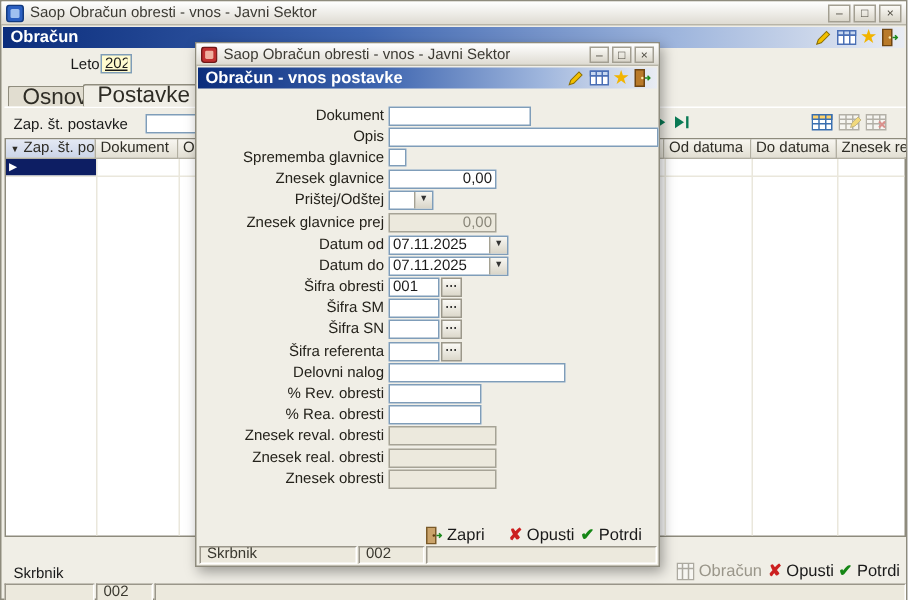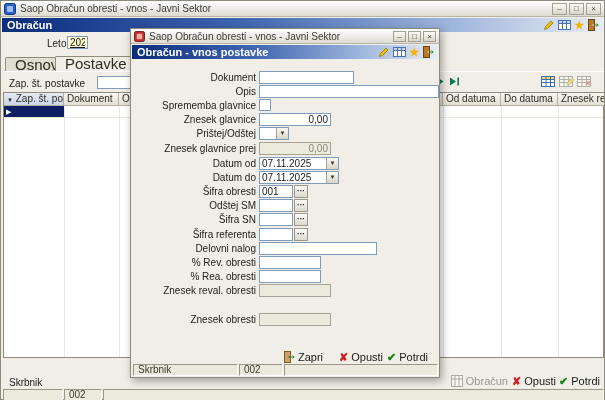--- a/index.html
+++ b/index.html
@@ -328,21 +328,21 @@
 
     <div class="drow" style="top:156px">
       <span class="dlabel">Šifra obresti</span>
       <span class="dctrl">
         <input class="tin" style="width: 34px;" value="001">
         <span class="dots">···</span>
       </span>
     </div>
 
     <div class="drow" style="top:170px">
-      <span class="dlabel">Odštej SM</span>
+      <span class="dlabel">Šifra SM</span>
       <span class="dctrl">
         <input class="tin" style="width: 34px;" value="">
         <span class="dots">···</span>
       </span>
     </div>
 
     <div class="drow" style="top:184px">
       <span class="dlabel">Šifra SN</span>
       <span class="dctrl">
         <input class="tin" style="width: 34px;" value="">
@@ -379,20 +379,26 @@
         </span>
     </div>
 
     <div class="drow" style="top:255px">
       <span class="dlabel">Znesek reval. obresti</span>
       <span class="dctrl">
           <input class="tin num dis" style="width: 72px;" value="">
         </span>
     </div>
 
+    <div class="drow" style="top:270px">
+      <span class="dlabel">Znesek real. obresti</span>
+      <span class="dctrl">
+          <input class="tin num dis" style="width: 72px;" value="">
+        </span>
+    </div>
 
     <div class="drow" style="top:284px">
       <span class="dlabel">Znesek obresti</span>
       <span class="dctrl">
           <input class="tin num dis" style="width: 72px;" value="">
         </span>
     </div>
 
     <span class="flatbtn" style="top:322px;left:152px">
       <span>

